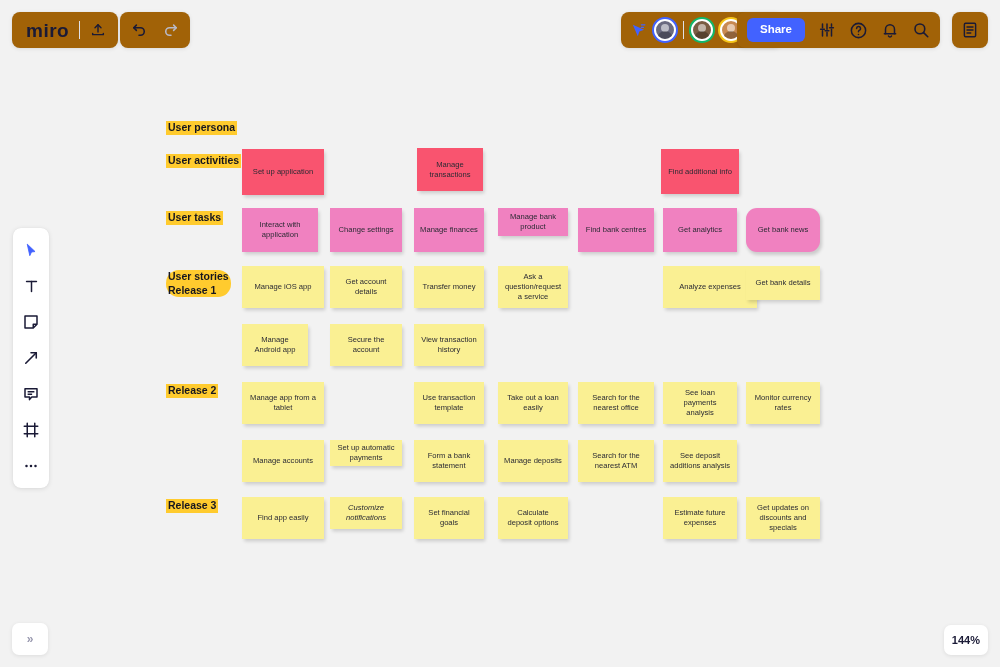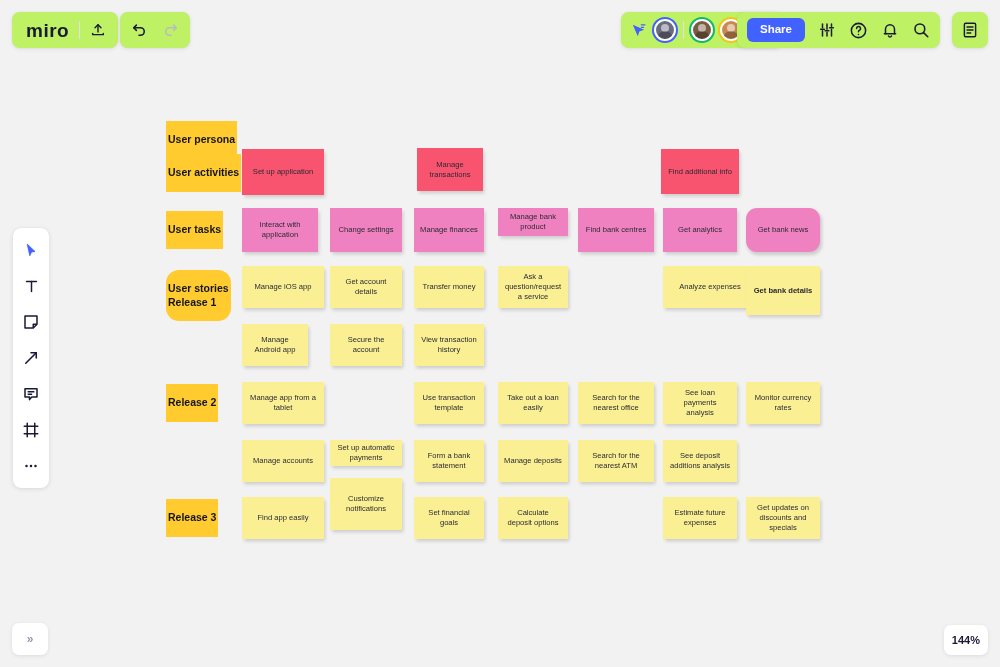--- a/index.html
+++ b/index.html
@@ -7,21 +7,21 @@
     width: 1000px; height: 667px;
     background: #f2f2f2;
     font-family: "Liberation Sans", sans-serif;
     overflow: hidden;
   }
   #app { position: relative; width: 1000px; height: 667px; background: #f2f2f2; }
 
   
   .bar {
     position: absolute;
-    background: #bef264;
+    background: #a16207;
     border-radius: 8px;
     box-shadow: 0 1px 4px rgba(0,0,0,.09), 0 0 1px rgba(0,0,0,.08);
     display: flex;
     align-items: center;
   }
   #logo-bar { left: 12px; top: 12px; height: 36px; padding: 0 12px 0 14px; gap: 10px; }
   .miro-word {
     font-size: 19px; font-weight: bold; color: #1a1a36;
     letter-spacing: .5px; line-height: 1;
   }
@@ -95,21 +95,21 @@
 
   
   #board { position: absolute; inset: 0; }
   .rowlabel {
     position: absolute;
     background: #ffcb2e;
     color: #15151f;
     font-size: 10.5px;
     font-weight: bold;
     line-height: 13.5px;
-    padding: 12px 2px;
+    padding: 0 2px;
     white-space: pre-line;
   }
   .note {
     position: absolute;
     display: flex; align-items: center; justify-content: center;
     text-align: center;
     font-size: 7.6px;
     line-height: 10px;
     color: #2a2a33;
     padding: 3px 6px;
@@ -264,38 +264,38 @@
       <div class="note pink" style="left: 414px; top: 208px; width: 70px; height: 44px;">Manage finances</div>
       <div class="note pink" style="left: 498px; top: 208px; width: 70px; height: 28px;">Manage bank product</div>
       <div class="note pink" style="left: 578px; top: 208px; width: 76px; height: 44px;">Find bank centres</div>
       <div class="note pink" style="left: 663px; top: 208px; width: 74px; height: 44px;">Get analytics</div>
       <div class="note pink" style="left: 746px; top: 208px; width: 74px; height: 44px; border-radius: 11px;">Get bank news</div>
       <div class="note yellow" style="left: 242px; top: 266px; width: 82px; height: 42px;">Manage iOS app</div>
       <div class="note yellow" style="left: 330px; top: 266px; width: 72px; height: 42px;">Get account details</div>
       <div class="note yellow" style="left: 414px; top: 266px; width: 70px; height: 42px;">Transfer money</div>
       <div class="note yellow" style="left: 498px; top: 266px; width: 70px; height: 42px;">Ask a question/request a service</div>
       <div class="note yellow" style="left: 663px; top: 266px; width: 94px; height: 42px;">Analyze expenses</div>
-      <div class="note yellow" style="left: 746px; top: 266px; width: 74px; height: 49px; font-weight: bold;">Get bank details</div>
+      <div class="note yellow" style="left: 746px; top: 266px; width: 74px; height: 34px;">Get bank details</div>
       <div class="note yellow" style="left: 242px; top: 324px; width: 66px; height: 42px;">Manage Android app</div>
       <div class="note yellow" style="left: 330px; top: 324px; width: 72px; height: 42px;">Secure the account</div>
       <div class="note yellow" style="left: 414px; top: 324px; width: 70px; height: 42px;">View transaction history</div>
       <div class="note yellow" style="left: 242px; top: 382px; width: 82px; height: 42px;">Manage app from a tablet</div>
       <div class="note yellow" style="left: 414px; top: 382px; width: 70px; height: 42px;">Use transaction template</div>
       <div class="note yellow" style="left: 498px; top: 382px; width: 70px; height: 42px;">Take out a loan easily</div>
       <div class="note yellow" style="left: 578px; top: 382px; width: 76px; height: 42px;">Search for the nearest office</div>
       <div class="note yellow" style="left: 663px; top: 382px; width: 74px; height: 42px;">See loan payments analysis</div>
       <div class="note yellow" style="left: 746px; top: 382px; width: 74px; height: 42px;">Monitor currency rates</div>
       <div class="note yellow" style="left: 242px; top: 440px; width: 82px; height: 42px;">Manage accounts</div>
       <div class="note yellow" style="left: 330px; top: 440px; width: 72px; height: 26px;">Set up automatic payments</div>
       <div class="note yellow" style="left: 414px; top: 440px; width: 70px; height: 42px;">Form a bank statement</div>
       <div class="note yellow" style="left: 498px; top: 440px; width: 70px; height: 42px;">Manage deposits</div>
       <div class="note yellow" style="left: 578px; top: 440px; width: 76px; height: 42px;">Search for the nearest ATM</div>
       <div class="note yellow" style="left: 663px; top: 440px; width: 74px; height: 42px;">See deposit additions analysis</div>
       <div class="note yellow" style="left: 242px; top: 497px; width: 82px; height: 42px;">Find app easily</div>
-      <div class="note yellow" style="left: 330px; top: 478px; width: 72px; height: 52px;">Customize notifications</div>
+      <div class="note yellow" style="left: 330px; top: 497px; width: 72px; height: 32px; font-style: italic;">Customize notifications</div>
       <div class="note yellow" style="left: 414px; top: 497px; width: 70px; height: 42px;">Set financial goals</div>
       <div class="note yellow" style="left: 498px; top: 497px; width: 70px; height: 42px;">Calculate deposit options</div>
       <div class="note yellow" style="left: 663px; top: 497px; width: 74px; height: 42px;">Estimate future expenses</div>
       <div class="note yellow" style="left: 746px; top: 497px; width: 74px; height: 42px;">Get updates on discounts and specials</div>
     </div>
 
   <div id="expand-btn">»</div>
   <div id="zoom-badge">144%</div>
 
 </div>

